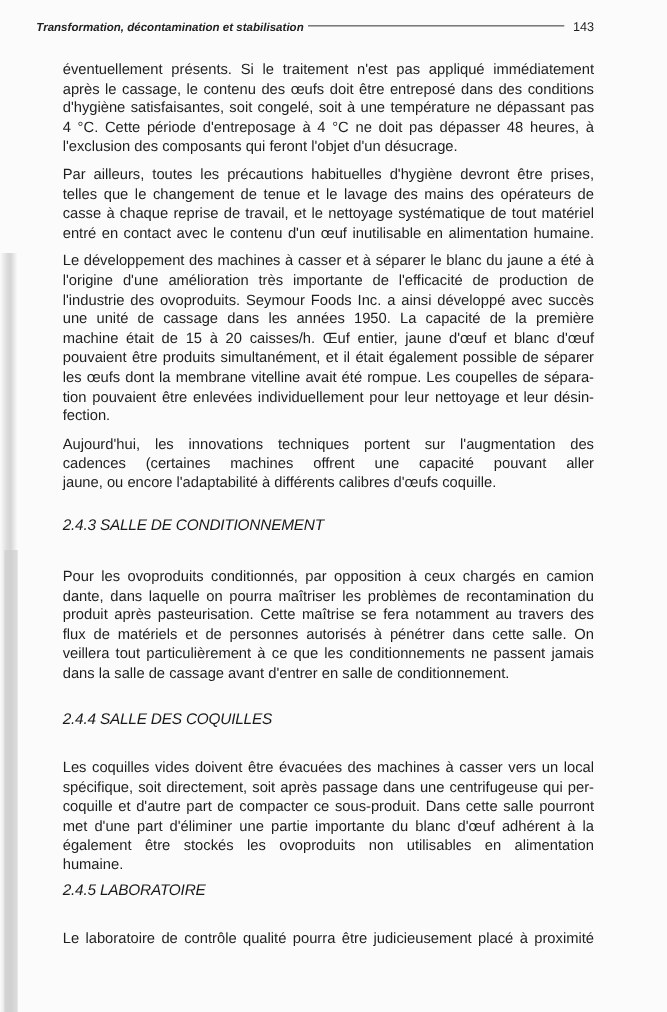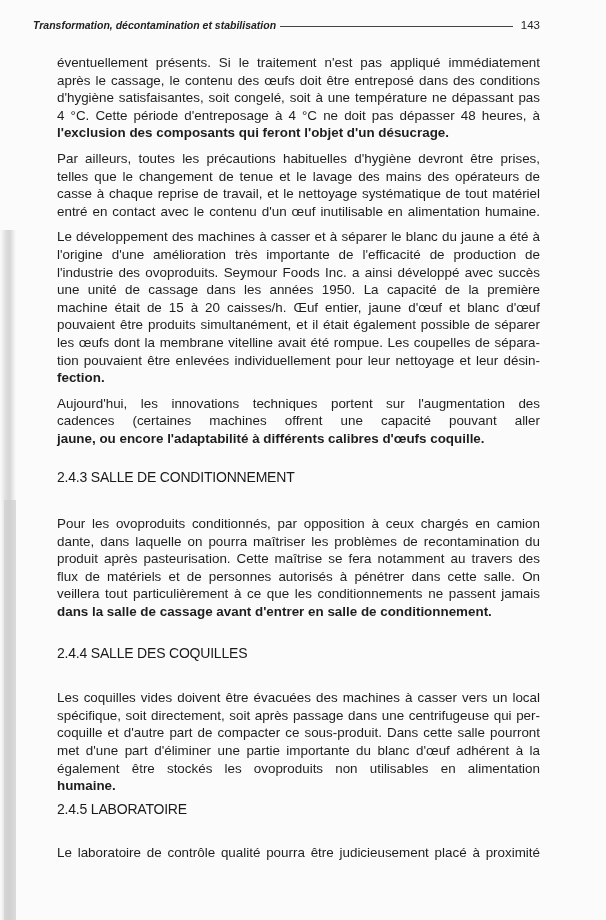--- a/index.html
+++ b/index.html
@@ -14,43 +14,43 @@
       position: absolute; left: 0; top: 230px; bottom: 0; width: 16px;
       background: linear-gradient(90deg, #fbfbfb 0%, #d6d6d6 40%, #cfcfcf 60%, #fbfbfb 100%);
       opacity: 0.85;
     }
     .gutter2 {
       position: absolute; left: 4px; top: 500px; bottom: 0; width: 12px;
       background: #cfcfcf; opacity: 0.7;
     }
     .header {
       position: absolute; top: 19px; left: 33px; width: 507px;
-      display: flex; align-items: flex-end;
+      display: flex; align-items: center;
       font-size: 11px;
     }
     .running-title {
       font-style: italic; font-weight: bold; font-size: 10.5px;
       white-space: nowrap; color: #222;
     }
     .rule {
       flex: 1; border-bottom: 1px solid #444; margin: 0 8px 4px 4px;
     }
     .page-num { font-size: 11.5px; color: #222; }
 
     .content {
       position: absolute; left: 57px; top: 54px; width: 483px;
       font-size: 13.4px; line-height: 17.6px;
     }
     .para {
       margin: 0 0 8px 0; text-align: justify;
     }
     .para .line { display: block; text-align: justify; text-align-last: justify; white-space: nowrap; }
-    .para .line.last { text-align-last: left; font-weight: bold; }
+    .para .line.last { text-align-last: left; }
     .heading {
-      font-weight: normal; font-size: 14px;
+      font-style: italic; font-weight: normal; font-size: 14px;
       margin: 0; letter-spacing: -0.2px; color: #1a1a1a;
     }
   </style>
 </head>
 <body>
 
 <div class="gutter"></div>
 <div class="gutter2"></div>
 
 <div class="header">

